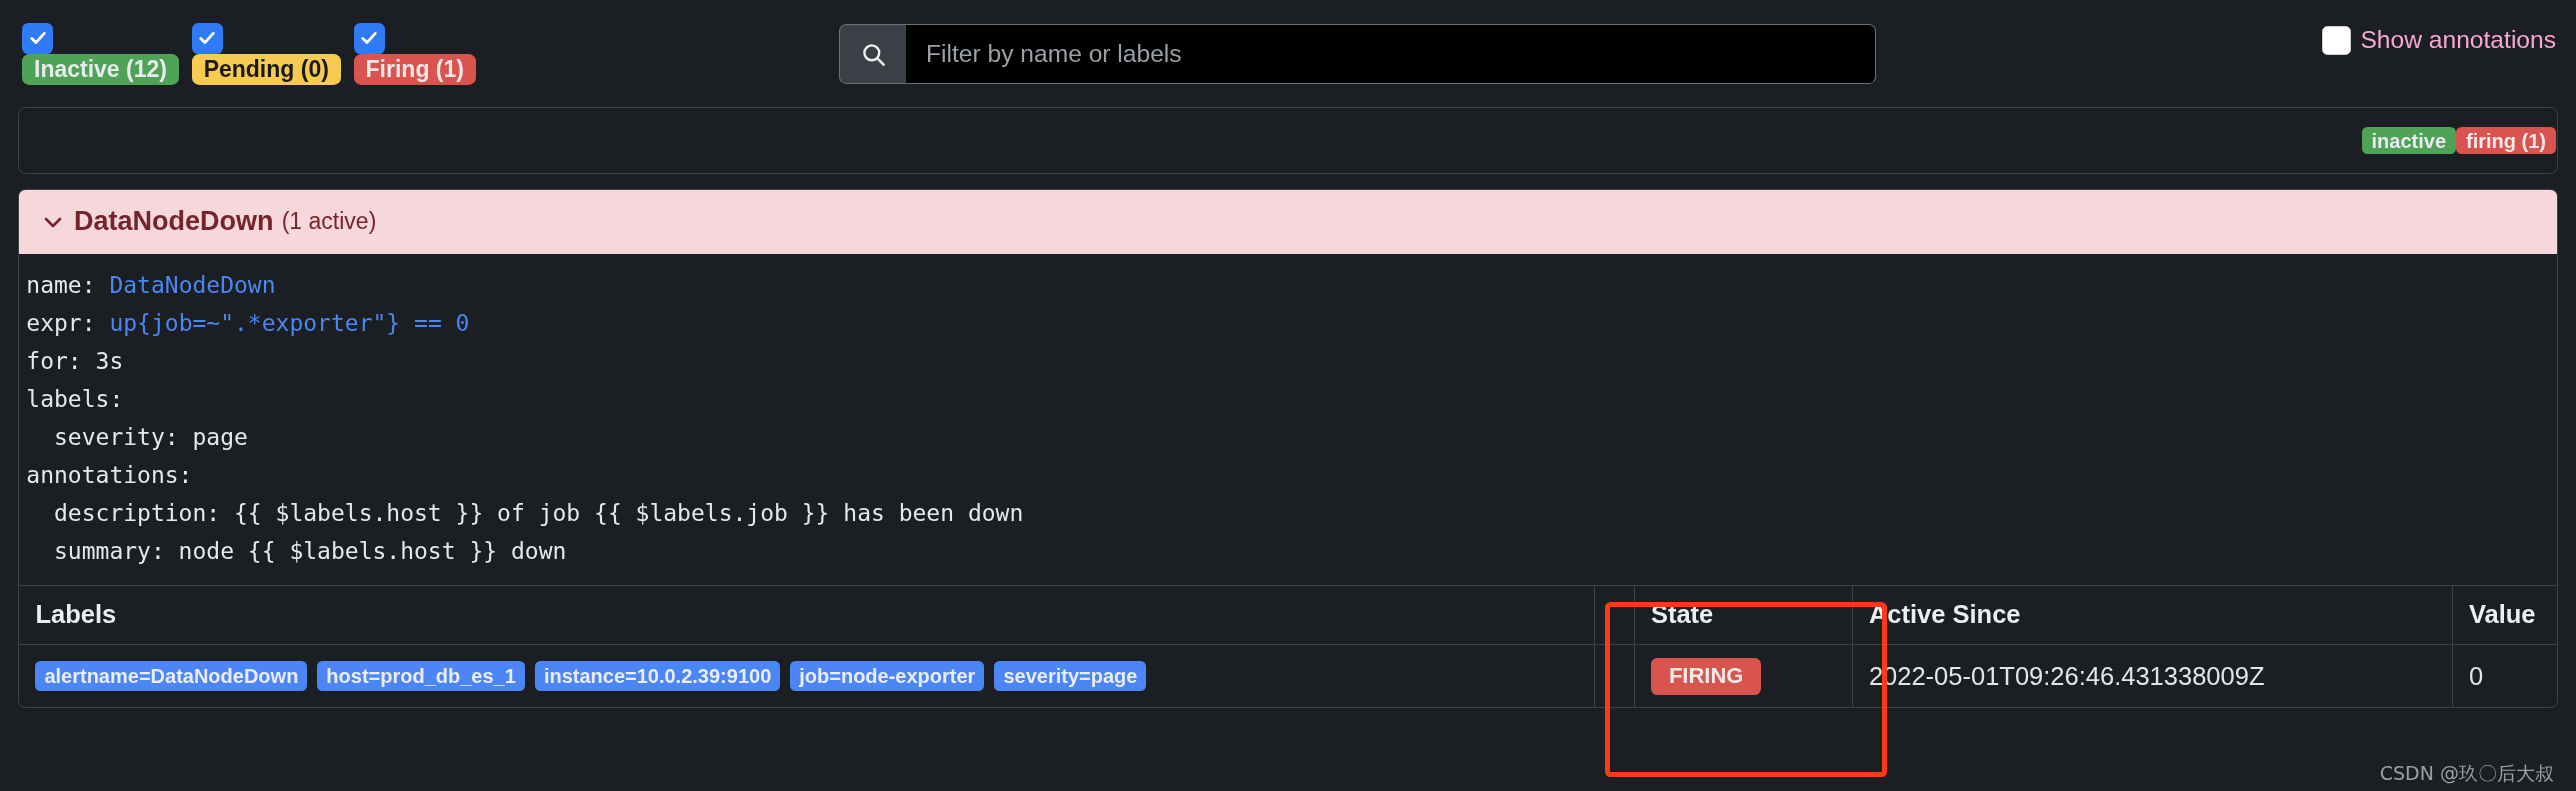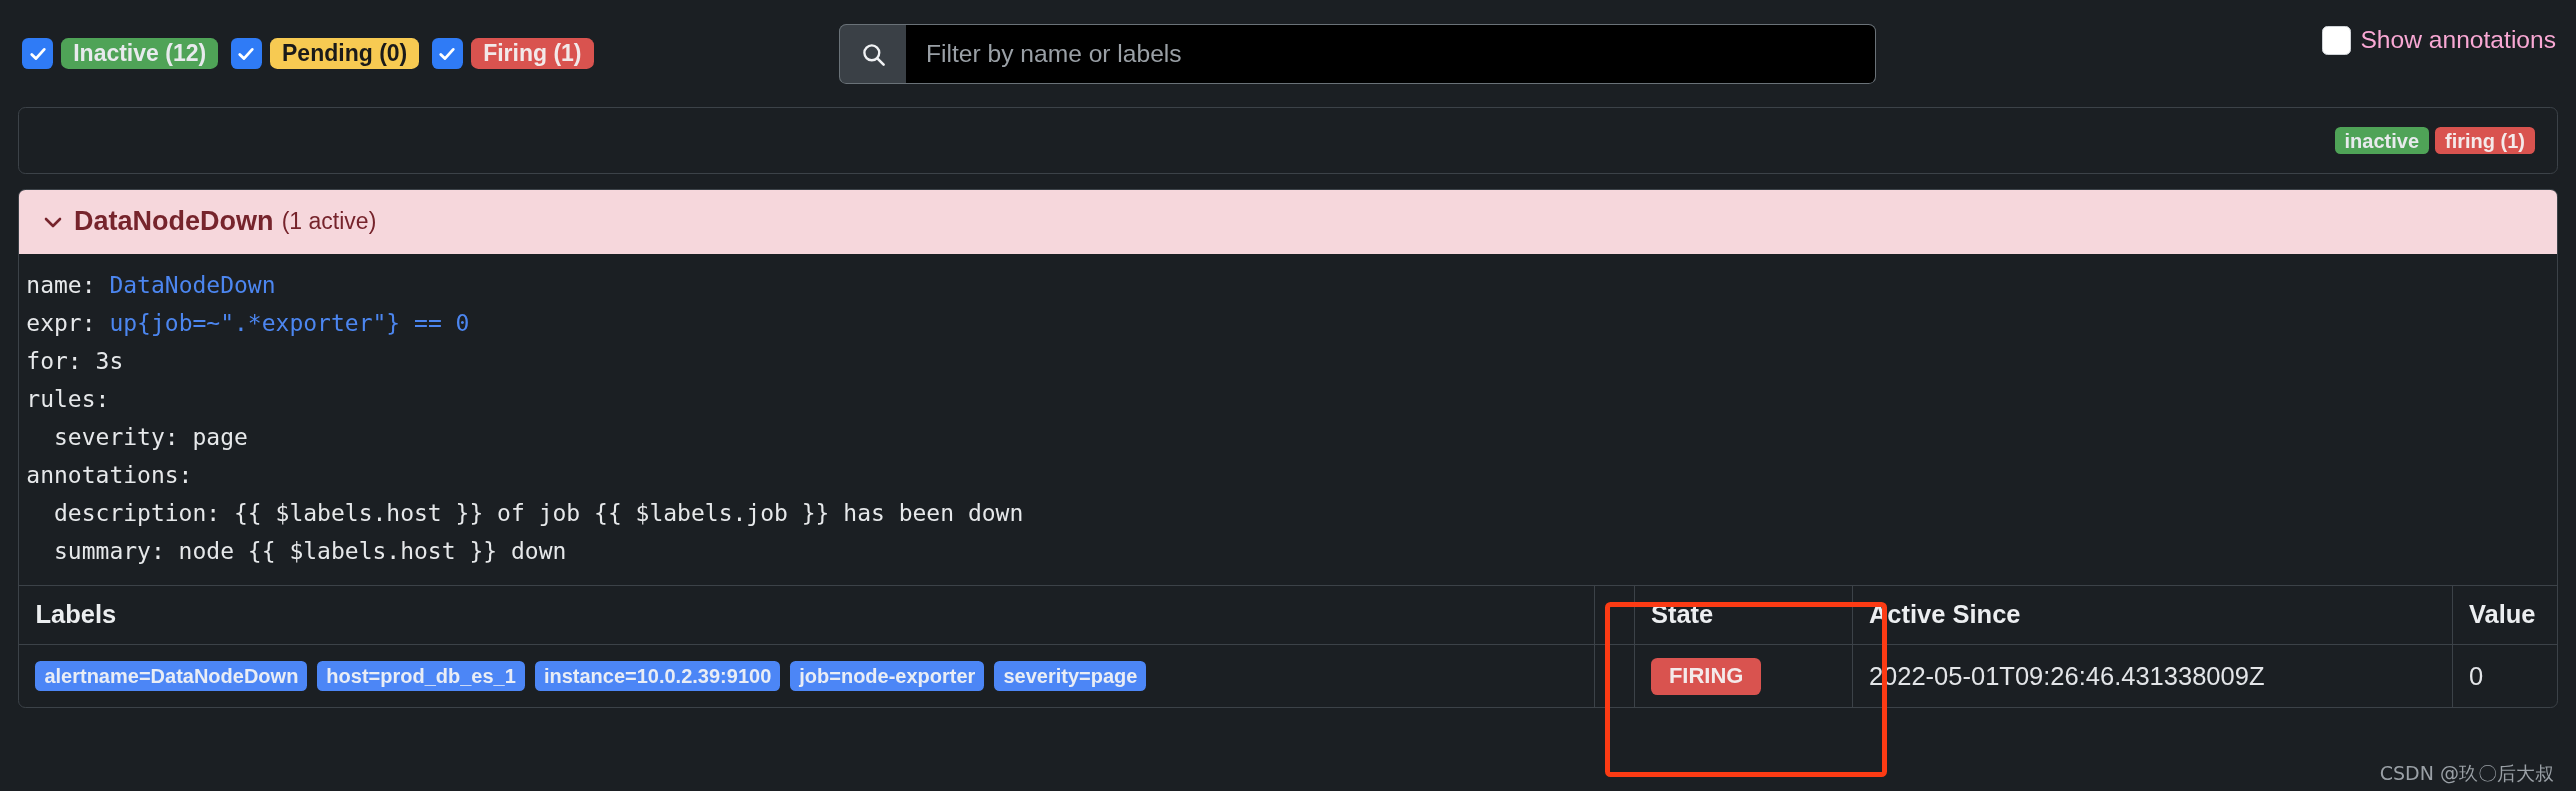--- a/index.html
+++ b/index.html
@@ -13,21 +13,21 @@
 
   
   .topbar {
     position: relative;
     height: 107px;
     display: flex;
     align-items: center;
     padding: 0 22px;
   }
   .filter-group { display:flex; align-items:center; gap: 0; }
-  .filter-pair { display:flex; align-items:flex-end; margin-right: 12.7px; }
+  .filter-pair { display:flex; align-items:flex-start; margin-right: 12.7px; flex-direction: column; }
   .chk {
     width: 31px; height: 31px;
     background: #2f7bf6;
     border-radius: 6.4px;
     margin-right: 8.2px;
     display:flex; align-items:center; justify-content:center;
     flex: none;
   }
   .chk svg { width: 20px; height: 20px; display:block; }
   .chk-empty {
@@ -96,21 +96,21 @@
     border-radius: 7.3px;
     background: #1b1f23;
   }
   .breadcrumb-row {
     height: 65px;
     display:flex; align-items:center;
     padding: 0 20px;
     position: relative;
   }
   .breadcrumb-text { font-size: 26px; color:#dfe2e5; }
-  .bc-badges { position:absolute; right: 22px; display:flex; gap:6px; align-items:center; }
+  .bc-badges { position:absolute; right: 1px; display:flex; gap:0; align-items:center; }
   .tag {
     display:inline-flex; align-items:center;
     height: 27px; padding: 0 10px;
     border-radius: 5.5px;
     font-size: 20px; font-weight: bold; line-height:1;
   }
   .tag.green { background:#4fa357; color:#e8eaed; }
   .tag.red   { background:#d9534f; color:#f4eaea; }
 
   
@@ -267,21 +267,21 @@
             <path d="M5 9l7 7 7-7" fill="none" stroke="#76242c" stroke-width="2.6" stroke-linecap="round" stroke-linejoin="round"></path>
           </svg>
       </span>
       <span class="alert-name">DataNodeDown</span>
       <span class="alert-count">(1 active)</span>
     </div>
 
     <div class="yaml"><span>name: </span><span class="yv">DataNodeDown</span>
 <span>expr: </span><span class="yv">up{job=~".*exporter"} == 0</span>
 <span>for: 3s</span>
-<span>rules:</span>
+<span>labels:</span>
 <span>  severity: page</span>
 <span>annotations:</span>
 <span>  description: {{ $labels.host }} of job {{ $labels.job }} has been down</span>
 <span>  summary: node {{ $labels.host }} down</span></div>
 
     <table class="tbl">
       <colgroup>
         <col class="col-labels">
           <col class="col-gap">
           <col class="col-state">

